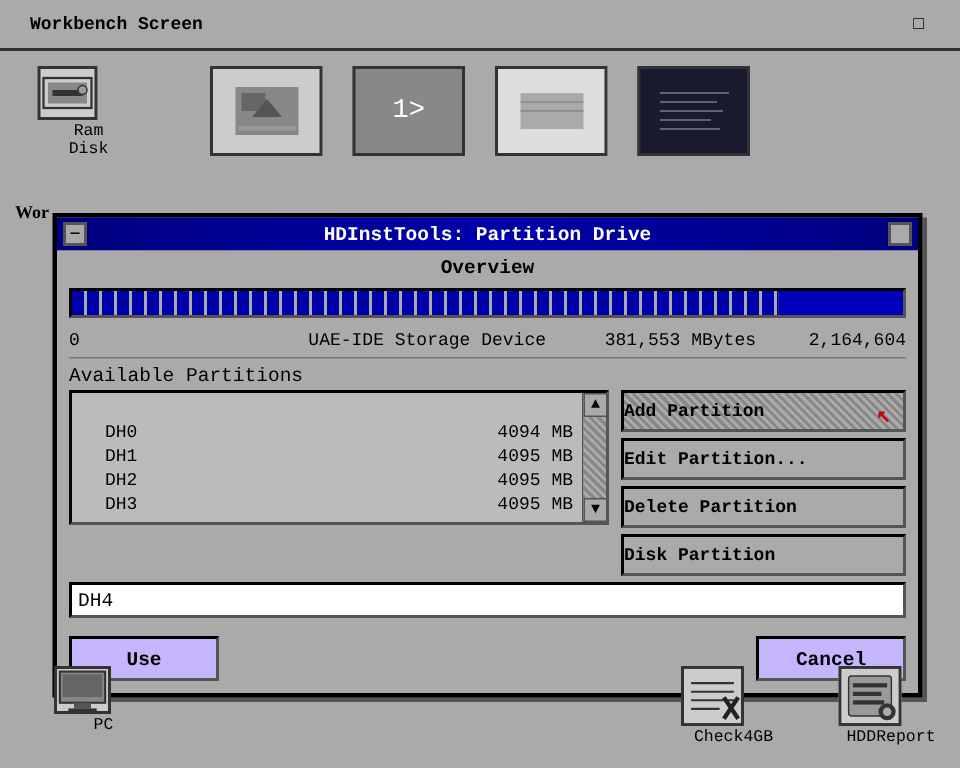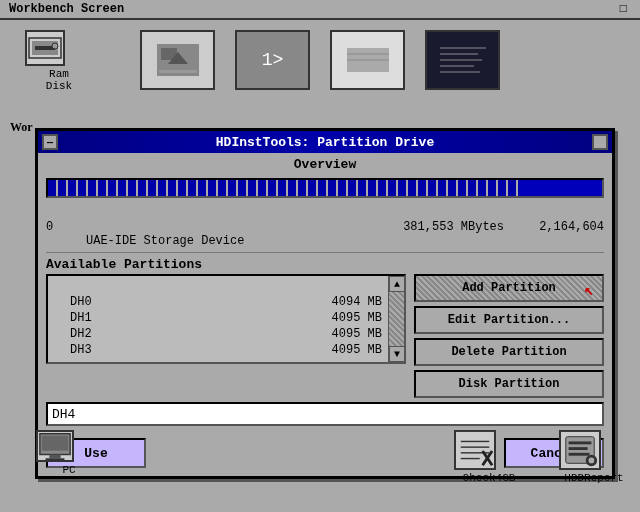--- a/index.html
+++ b/index.html
@@ -10,24 +10,24 @@
       font-family: 'Courier New', monospace;
       font-size: 13px;
       overflow: hidden;
       position: relative;
     }
 
     
     .wb-titlebar {
       background: #aaaaaa;
       border-bottom: 2px solid #333;
-      height: 20px;
-      display: flex;
-      align-items: center;
-      padding: 0 9px;
+      height: 34px;
+      display: flex;
+      align-items: center;
+      padding: 0 20px;
       font-size: 12px;
       font-weight: bold;
     }
 
     
     .desktop {
       width: 640px;
       height: 494px;
       background: #aaaaaa;
       position: relative;
@@ -214,35 +214,35 @@
 
     
     .device-info {
       display: flex;
       align-items: center;
       padding: 4px 8px;
       font-size: 12px;
       gap: 20px;
     }
     .device-num { min-width: 20px; }
-    .device-name { flex: 1; text-align: left; margin-top: 28px; }
+    .device-name { flex: 1; text-align: right; }
     .device-size { min-width: 120px; text-align: right; }
     .device-blocks { min-width: 80px; text-align: right; }
 
     
     .sep-line {
       border-top: 1px solid #777;
       margin: 0 8px;
     }
 
     
     .avail-label {
       padding: 4px 8px 2px 8px;
       font-size: 13px;
-      font-weight: bold;
+      font-weight: normal;
     }
 
     
     .partitions-container {
       display: flex;
       padding: 0 8px;
       gap: 8px;
     }
 
     .partition-list {
@@ -303,21 +303,20 @@
     }
 
     .amiga-btn {
       height: 28px;
       background: #aaaaaa;
       border: 2px solid #000;
       border-right-color: #555;
       border-bottom-color: #555;
       display: flex;
       align-items: center;
-      justify-content: center;
       cursor: pointer;
       font-size: 12px;
       font-weight: bold;
       position: relative;
     }
     .amiga-btn.active-btn {
       background: repeating-linear-gradient(
         45deg,
         #888 0px, #888 2px,
         #aaa 2px, #aaa 4px

